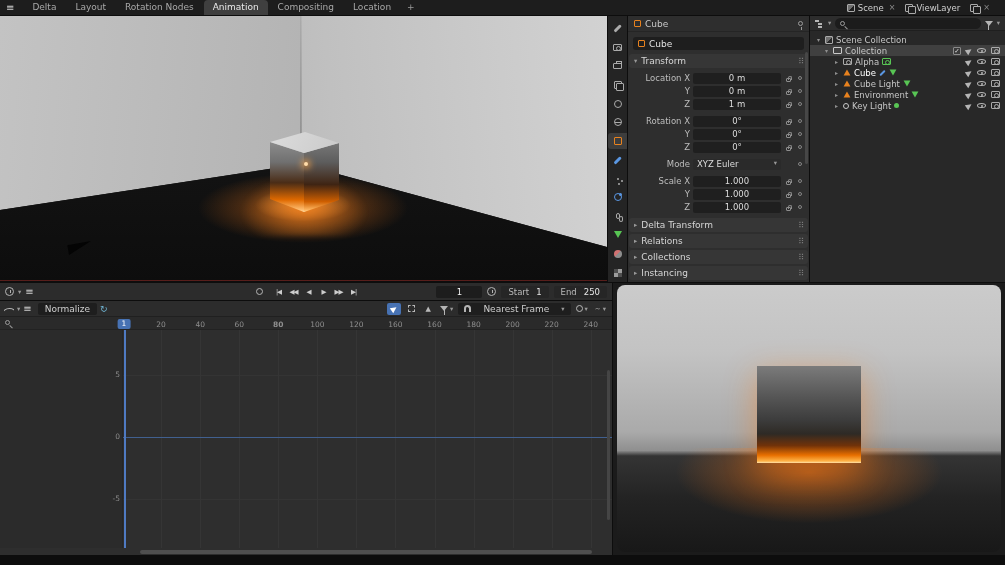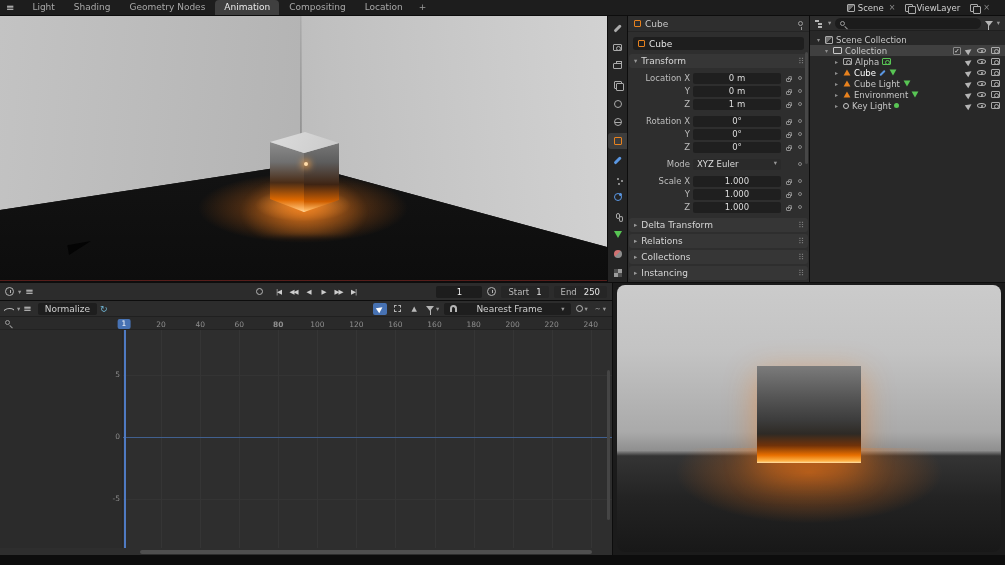--- a/index.html
+++ b/index.html
@@ -145,21 +145,21 @@
 .i-graphic::after{content:"";position:absolute;left:-2px;top:3px;width:13px;height:10px;border:1px solid #b5b5b5;border-radius:50%}
 .btn-normalize{height:12px;background:#1e1e1e;border-radius:2px;padding:0 7px;display:flex;align-items:center;color:#cfcfcf;margin-left:3px}
 .refresh{color:#6fb3d2;font-size:9px}
 .ge-right{margin-left:auto;display:flex;align-items:center;gap:3px}
 .hbtn{min-width:14px;height:12px;border-radius:2px;display:flex;align-items:center;justify-content:center;gap:2px;color:#b9b9b9;font-size:7px;padding:0 2px}
 .hbtn.active{background:#4772b3;color:#fff}
 .hbtn.active .i-ptr{border-left-color:#fff}
 .dashed-sq{width:7px;height:7px;border:1px dashed #b9b9b9}
 .circ{width:7px;height:7px;border:1px solid #b9b9b9;border-radius:50%}
 .i-magnet{width:7px;height:7px;border:2px solid #b5b5b5;border-bottom:none;border-radius:5px 5px 0 0}
-.dd{height:12px;background:#1e1e1e;border-radius:2px;display:flex;gap:19px;align-items:center;padding:0 6px;color:#cfcfcf}
+.dd{height:12px;background:#1e1e1e;border-radius:2px;display:flex;gap:12px;align-items:center;padding:0 6px;color:#cfcfcf}
 .ge-ruler{position:relative;height:13px;background:#2a2a2a;border-bottom:1px solid #222;overflow:hidden}
 .tick{position:absolute;top:2.5px;transform:translateX(-50%);color:#8f8f8f;font-size:7.5px}
 .ph-badge{position:absolute;top:1.5px;left:124px;transform:translateX(-50%);background:#4772b3;color:#fff;font-size:7.5px;padding:0 4px;height:10px;line-height:10px;border-radius:2px;z-index:3}
 .ruler-mag{position:absolute;left:5px;top:3px}
 .ge-body{position:relative;height:218px;background:#2e2e2e;overflow:hidden}
 .ge-channels{position:absolute;left:0;top:0;bottom:0;width:123px;background:#2b2b2b;border-right:1px solid #252525;z-index:1}
 .gridv{position:absolute;top:0;bottom:0;width:1px;background:#353535;z-index:0}
 .gridh{position:absolute;left:123px;right:0;height:1px;background:#343434;z-index:0}
 .zero-line{position:absolute;left:123px;right:0;top:107px;height:1px;background:#41608f;z-index:2}
 .playhead{position:absolute;left:124px;top:0;bottom:0;width:1.5px;background:#4f7ac2;z-index:2}
@@ -184,23 +184,23 @@
 .mouse-ic::after{content:"";position:absolute;left:1.5px;top:0;width:1px;height:2.5px;background:#787878}
 #statusbar .version{margin-left:auto}
 </style>
 </head>
 <body>
 
 <div id="app">
 
   <header id="topbar">
     <span class="menu-glyph appmenu">≡</span>
-    <div class="wtab">Light</div>
-    <div class="wtab">Shading</div>
-    <div class="wtab">Geometry Nodes</div>
+    <div class="wtab">Delta</div>
+    <div class="wtab">Layout</div>
+    <div class="wtab">Rotation Nodes</div>
     <div class="wtab active">Animation</div>
     <div class="wtab">Compositing</div>
     <div class="wtab">Location</div>
     <div class="wtab add">+</div>
     <div class="spacer"></div>
     <div class="tb-chip">
       <span class="i-scenec"></span>
       <span>Scene</span>
       <span class="tb-x">×</span>
     </div>

